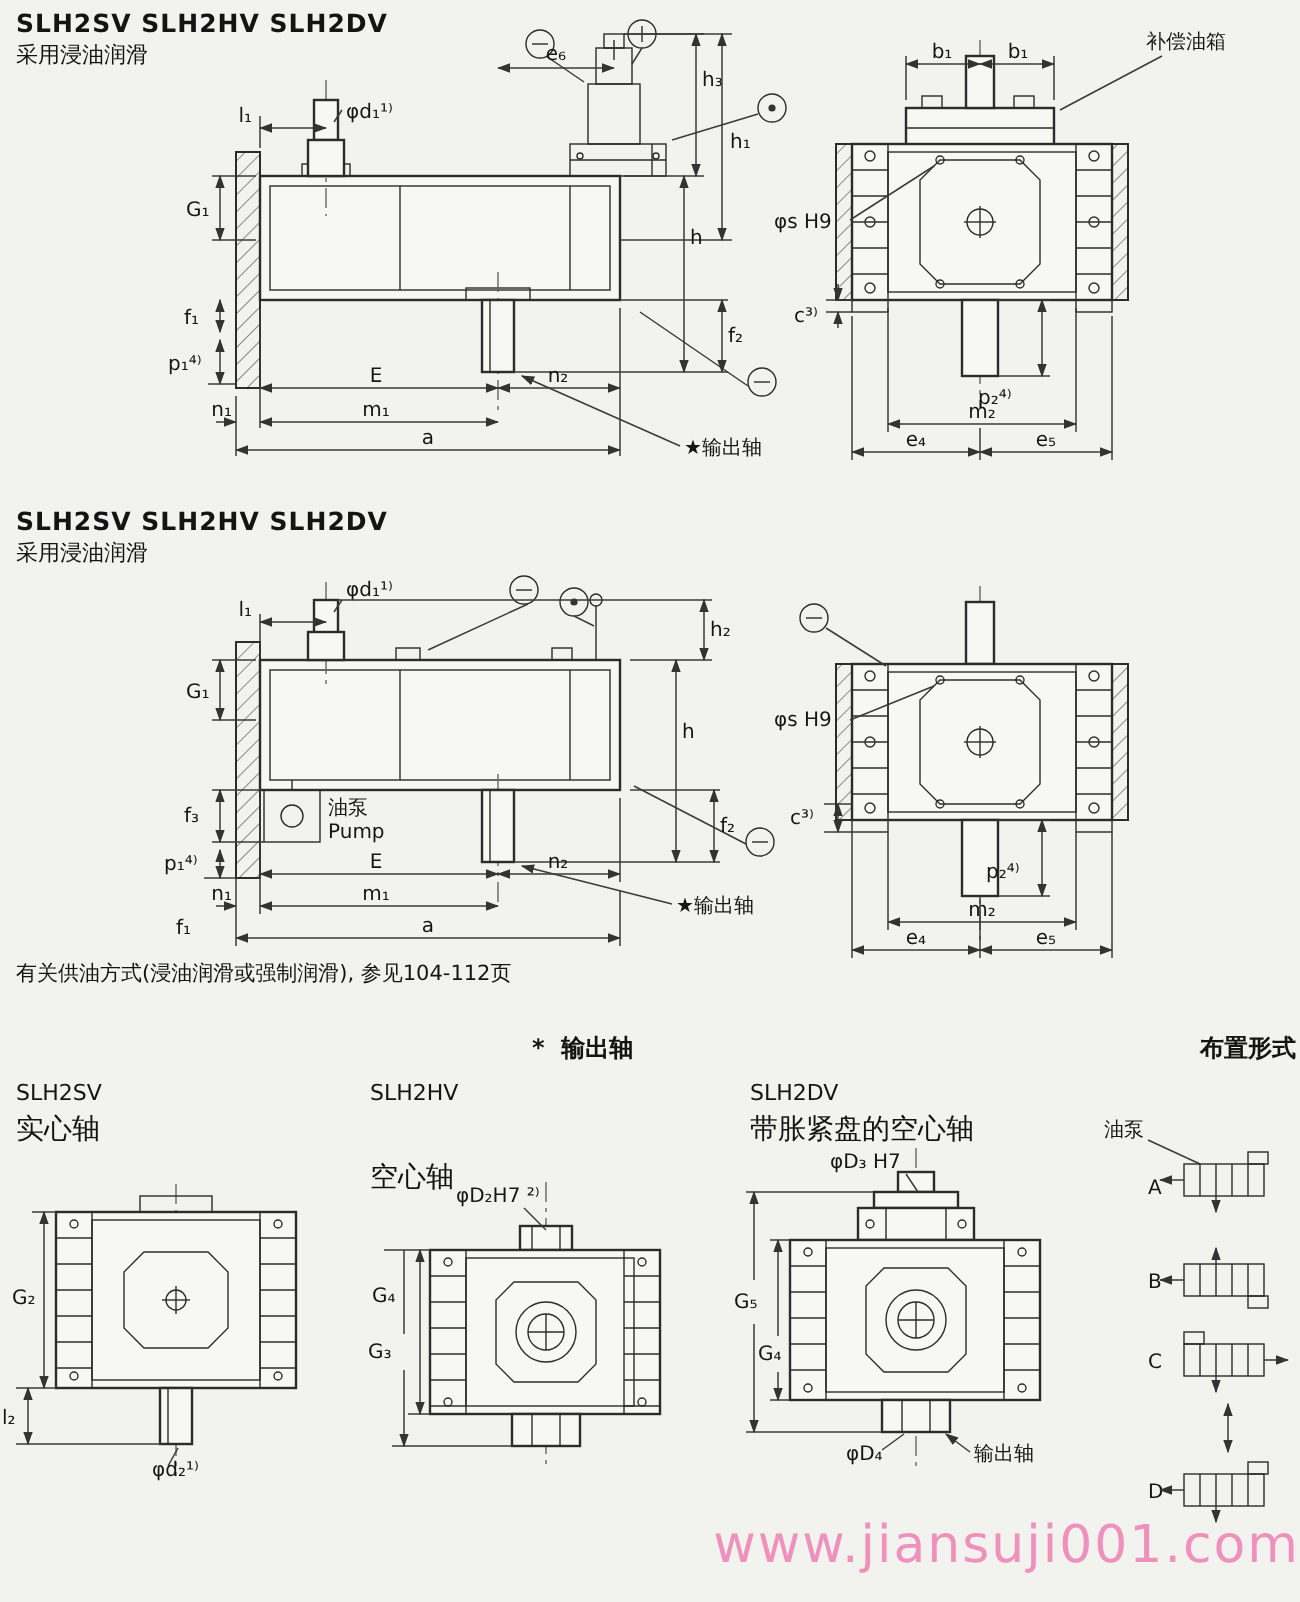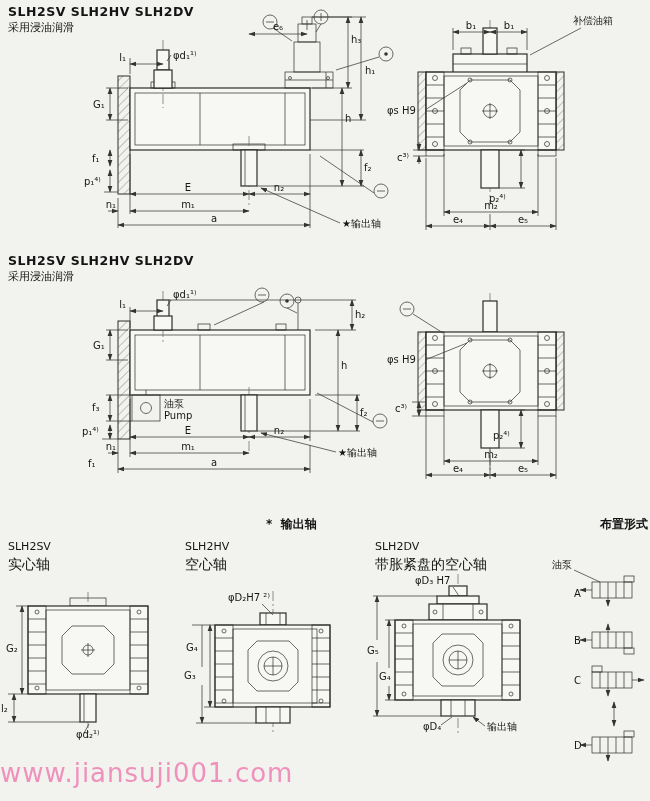--- a/index.html
+++ b/index.html
@@ -5,45 +5,46 @@
   html,body{margin:0;padding:0;background:#dddddd;}
   .page{position:relative;width:650px;height:801px;background:#f2f2ee;overflow:hidden;
         font-family:"DejaVu Sans","Liberation Sans",sans-serif;color:#141414;}
   .abs{position:absolute;}
   .ttl{font-weight:bold;font-size:12.5px;letter-spacing:.5px;}
   .sub{font-size:11px;}
   .note{font-size:10.5px;}
   .hdr{font-weight:bold;font-size:12px;white-space:pre;margin-left:44px;}
   .model{font-size:11px;}
   .desc{font-size:14px;}
-  .wm{width:650px;text-align:left;font-size:26px;letter-spacing:1px;
+  .wm{width:650px;text-align:right;font-size:26px;letter-spacing:1px;
       color:rgba(238,120,175,.8);font-weight:500;}
   svg{position:absolute;overflow:visible;}
   .f{fill:#f7f7f3;stroke:#2c2c2c;stroke-width:1.2;}
   .t{fill:none;stroke:#2c2c2c;stroke-width:.7;}
   .d{fill:none;stroke:#3a3a3a;stroke-width:.75;}
   .cl{fill:none;stroke:#666;stroke-width:.7;stroke-dasharray:10 3 2 3;}
   .hx{stroke:#2c2c2c;stroke-width:1;}
   text{font-size:10px;fill:#161616;}
 </style>
 </head>
 <body>
 
 <div class="page">
 
   <div class="abs ttl" style="left:8px;top:4px">SLH2SV SLH2HV SLH2DV</div>
   <div class="abs sub" style="left:8px;top:20px">采用浸油润滑</div>
   <div class="abs ttl" style="left:8px;top:253px">SLH2SV SLH2HV SLH2DV</div>
   <div class="abs sub" style="left:8px;top:269px">采用浸油润滑</div>
+  <div class="abs note" style="left:8px;top:480px">有关供油方式(浸油润滑或强制润滑), 参见104-112页</div>
   <div class="abs hdr" style="left:222px;top:516px">*  输出轴</div>
   <div class="abs hdr" style="left:556px;top:516px">布置形式</div>
   <div class="abs model" style="left:8px;top:540px">SLH2SV</div>
   <div class="abs desc" style="left:8px;top:556px">实心轴</div>
   <div class="abs model" style="left:185px;top:540px">SLH2HV</div>
-  <div class="abs desc" style="left:185px;top:556px">空心轴</div>
+  <div class="abs desc" style="left:185px;top:580px">空心轴</div>
   <div class="abs model" style="left:375px;top:540px">SLH2DV</div>
   <div class="abs desc" style="left:375px;top:556px">带胀紧盘的空心轴</div>
   <div class="abs wm" style="left:0px;top:758px">www.jiansuji001.com</div>
 
   <svg style="left:80px;top:8px" width="320" height="240">
     <defs>
       <marker id="aw" viewBox="0 0 10 10" refX="9" refY="5" markerWidth="9" markerHeight="9" orient="auto-start-reverse">
         <path d="M0,1.5 L10,5 L0,8.5 z" fill="#333"></path>
       </marker>
       <pattern id="hch" width="6" height="6" patternUnits="userSpaceOnUse" patternTransform="rotate(45)">

